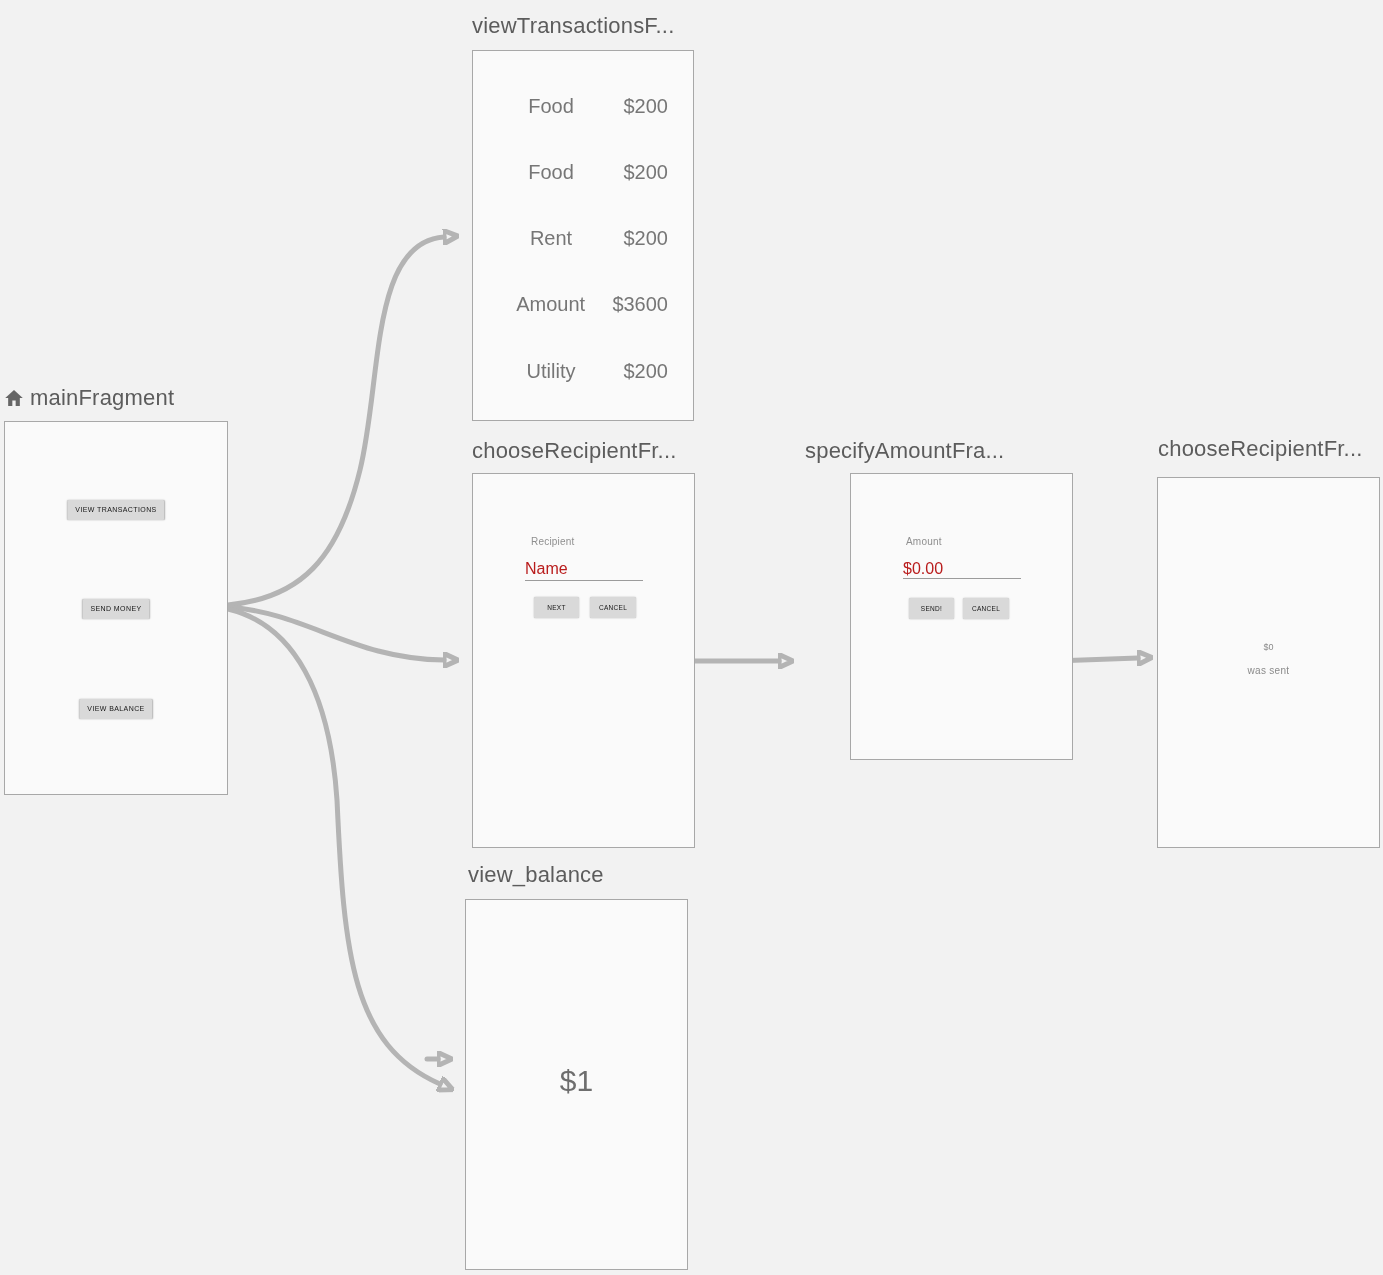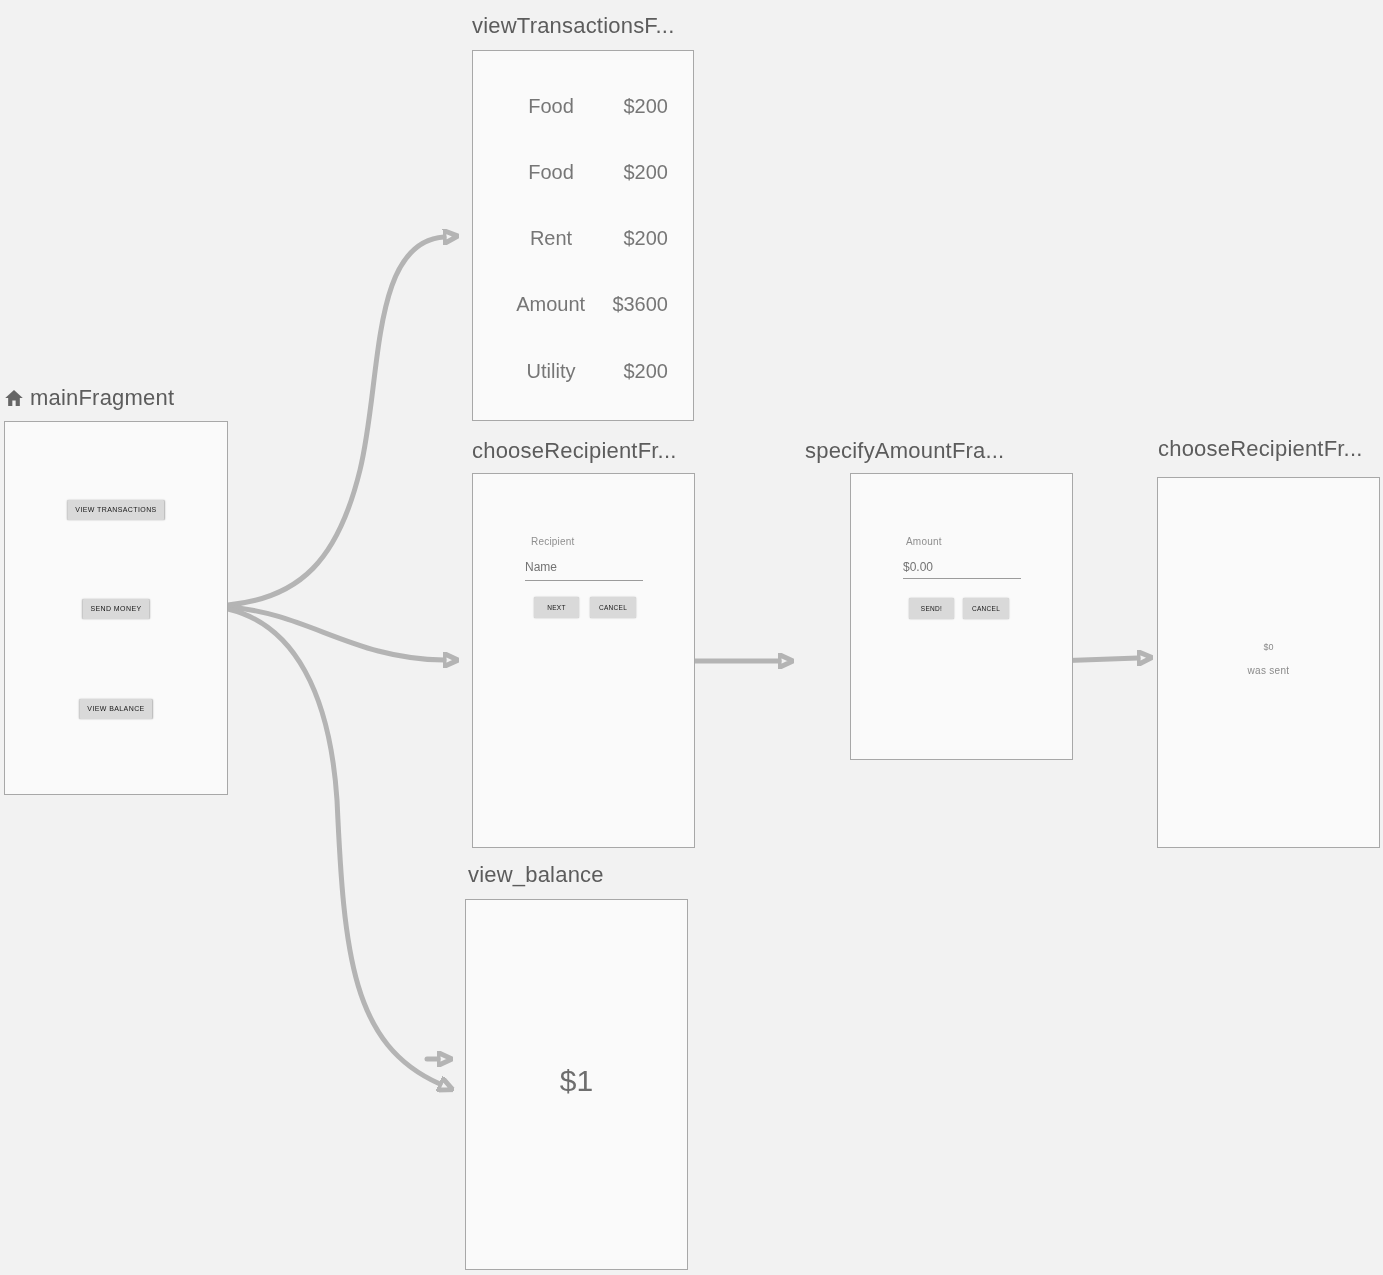--- a/index.html
+++ b/index.html
@@ -51,21 +51,21 @@
   .tx-label{width:124px;text-align:center;}
   .tx-value{text-align:right;}
 
   
   .field-label{
     position:absolute;
     font-size:10px;color:#8f8f8f;letter-spacing:0.2px;
   }
   .field-hint{
     position:absolute;
-    font-size:12px;color:#737373;
+    font-size:16px;color:#b91c1c;
   }
   .field-underline{
     position:absolute;height:1px;background:#9b9b9b;
   }
   .form-btn{
     position:absolute;height:21px;line-height:21px;
     background:#d9d9d9;
     box-shadow:0 0 1.5px rgba(0,0,0,.35);
     border-radius:1.5px;
     font-size:6.5px;letter-spacing:0.3px;color:#161616;

